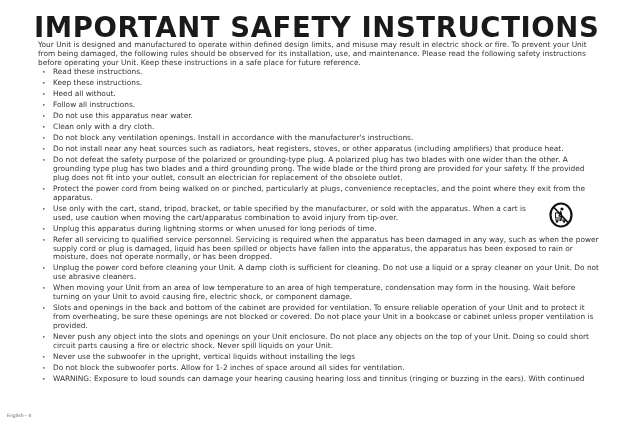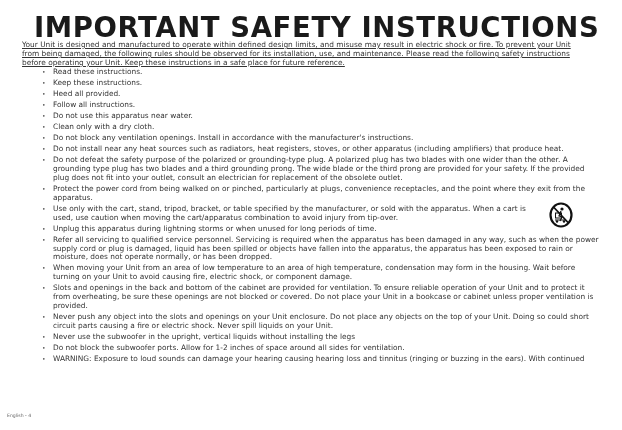--- a/index.html
+++ b/index.html
@@ -9,22 +9,22 @@
     color: #2b2b2b;
   }
   .title {
     position: absolute; left: 34px; top: 11px;
     font-family: "DejaVu Sans", sans-serif;
     font-weight: bold; font-size: 27.5px; letter-spacing: 0.6px;
     color: #1a1a1a; line-height: 32px; white-space: nowrap;
     transform: scaleX(1.0);
   }
   .intro {
-    position: absolute; left: 22px; top: 40px; width: 560px;
-    font-size: 7.4px; line-height: 9px; color: #333; text-decoration: underline;
+    position: absolute; left: 38px; top: 40px; width: 560px;
+    font-size: 7.4px; line-height: 9px; color: #333;
   }
   ul.items {
     position: absolute; left: 40px; top: 68px; width: 560px;
     margin: 0; padding: 0; list-style: none;
   }
   ul.items li {
     position: relative; padding-left: 13px;
     font-size: 7.4px; line-height: 8.9px; color: #333;
     margin-bottom: 2.1px;
   }
@@ -44,31 +44,32 @@
 </head>
 <body>
 
 <div class="title">IMPORTANT SAFETY INSTRUCTIONS</div>
 
 <div class="intro">Your Unit is designed and manufactured to operate within defined design limits, and misuse may result in electric shock or fire. To prevent your Unit from being damaged, the following rules should be observed for its installation, use, and maintenance. Please read the following safety instructions before operating your Unit. Keep these instructions in a safe place for future reference.</div>
 
 <ul class="items">
   <li>Read these instructions.</li>
   <li>Keep these instructions.</li>
-  <li>Heed all provided.</li>
+  <li>Heed all without.</li>
   <li>Follow all instructions.</li>
   <li>Do not use this apparatus near water.</li>
   <li>Clean only with a dry cloth.</li>
   <li>Do not block any ventilation openings. Install in accordance with the manufacturer's instructions.</li>
   <li>Do not install near any heat sources such as radiators, heat registers, stoves, or other apparatus (including amplifiers) that produce heat.</li>
   <li>Do not defeat the safety purpose of the polarized or grounding-type plug. A polarized plug has two blades with one wider than the other. A grounding type plug has two blades and a third grounding prong. The wide blade or the third prong are provided for your safety. If the provided plug does not fit into your outlet, consult an electrician for replacement of the obsolete outlet.</li>
   <li>Protect the power cord from being walked on or pinched, particularly at plugs, convenience receptacles, and the point where they exit from the apparatus.</li>
   <li class="with-icon">Use only with the cart, stand, tripod, bracket, or table specified by the manufacturer, or sold with the apparatus. When a cart is used, use caution when moving the cart/apparatus combination to avoid injury from tip-over.</li>
   <li>Unplug this apparatus during lightning storms or when unused for long periods of time.</li>
   <li>Refer all servicing to qualified service personnel. Servicing is required when the apparatus has been damaged in any way, such as when the power supply cord or plug is damaged, liquid has been spilled or objects have fallen into the apparatus, the apparatus has been exposed to rain or moisture, does not operate normally, or has been dropped.</li>
+  <li>Unplug the power cord before cleaning your Unit. A damp cloth is sufficient for cleaning. Do not use a liquid or a spray cleaner on your Unit. Do not use abrasive cleaners.</li>
   <li>When moving your Unit from an area of low temperature to an area of high temperature, condensation may form in the housing. Wait before turning on your Unit to avoid causing fire, electric shock, or component damage.</li>
   <li>Slots and openings in the back and bottom of the cabinet are provided for ventilation. To ensure reliable operation of your Unit and to protect it from overheating, be sure these openings are not blocked or covered. Do not place your Unit in a bookcase or cabinet unless proper ventilation is provided.</li>
   <li>Never push any object into the slots and openings on your Unit enclosure. Do not place any objects on the top of your Unit. Doing so could short circuit parts causing a fire or electric shock. Never spill liquids on your Unit.</li>
   <li>Never use the subwoofer in the upright, vertical liquids without installing the legs</li>
   <li>Do not block the subwoofer ports. Allow for 1-2 inches of space around all sides for ventilation.</li>
   <li>WARNING: Exposure to loud sounds can damage your hearing causing hearing loss and tinnitus (ringing or buzzing in the ears). With continued</li>
 </ul>
 
 <div class="cart-icon">
   <svg width="24" height="26" viewBox="0 0 24 26">

